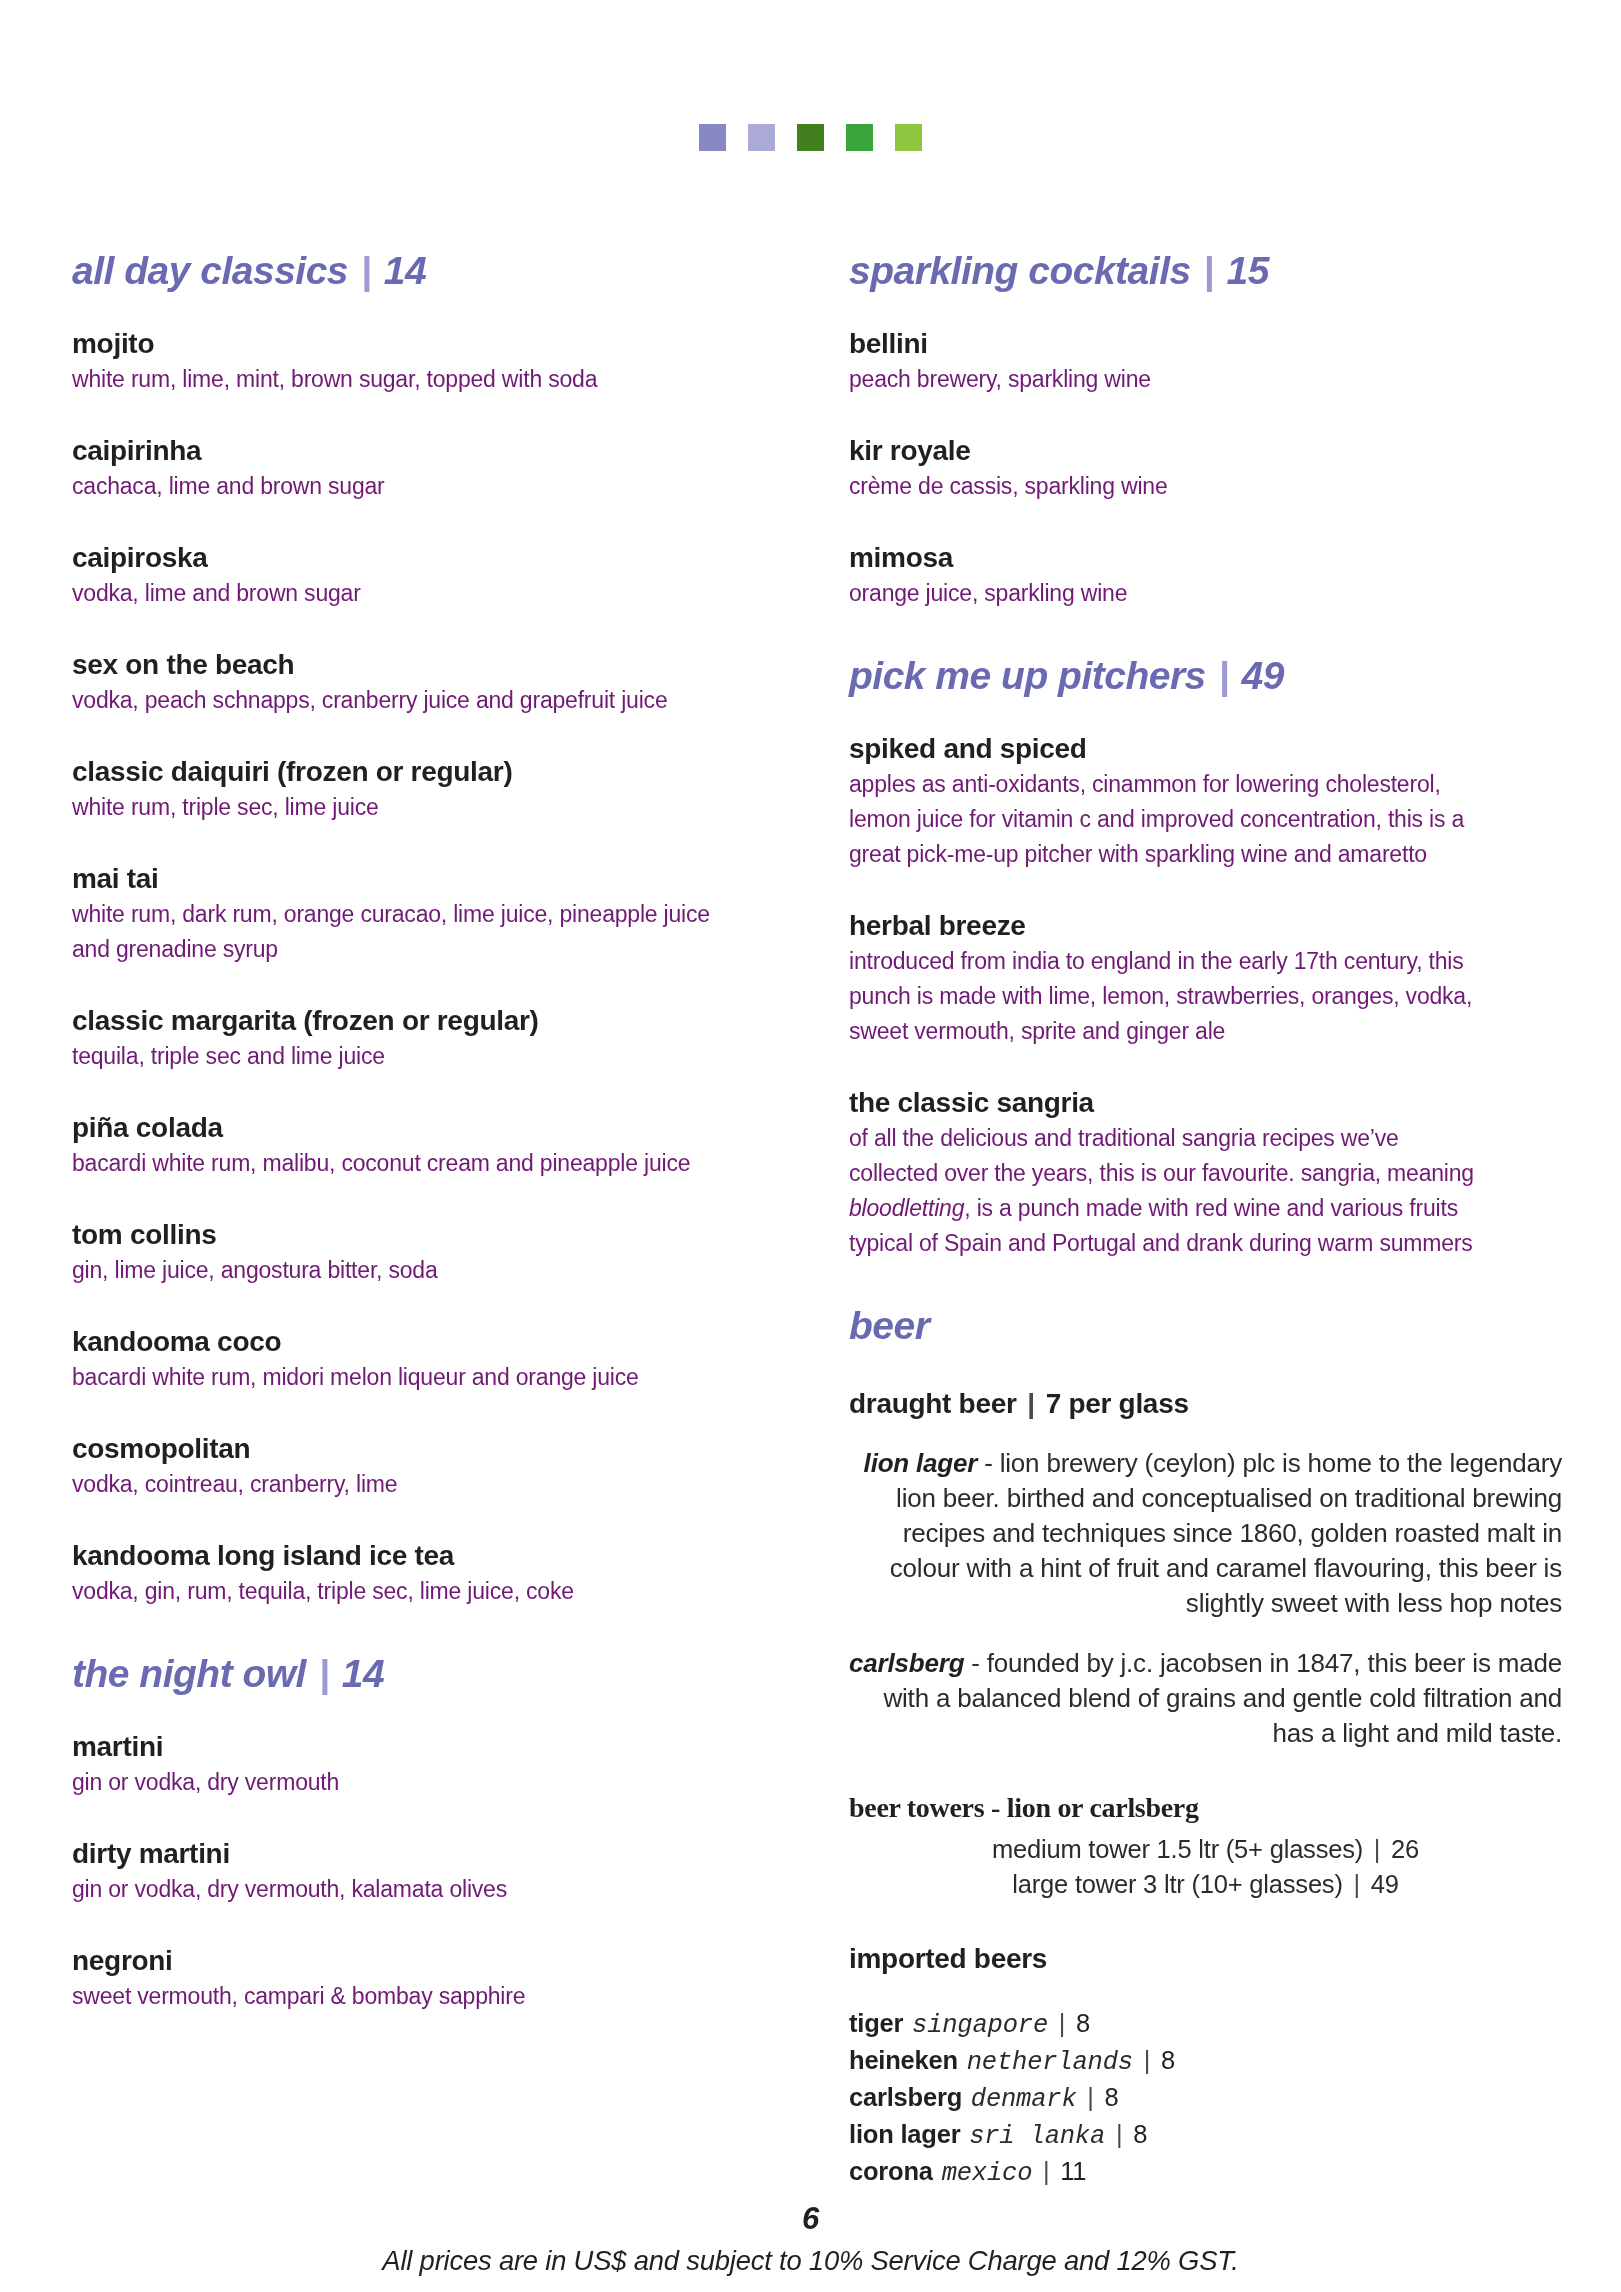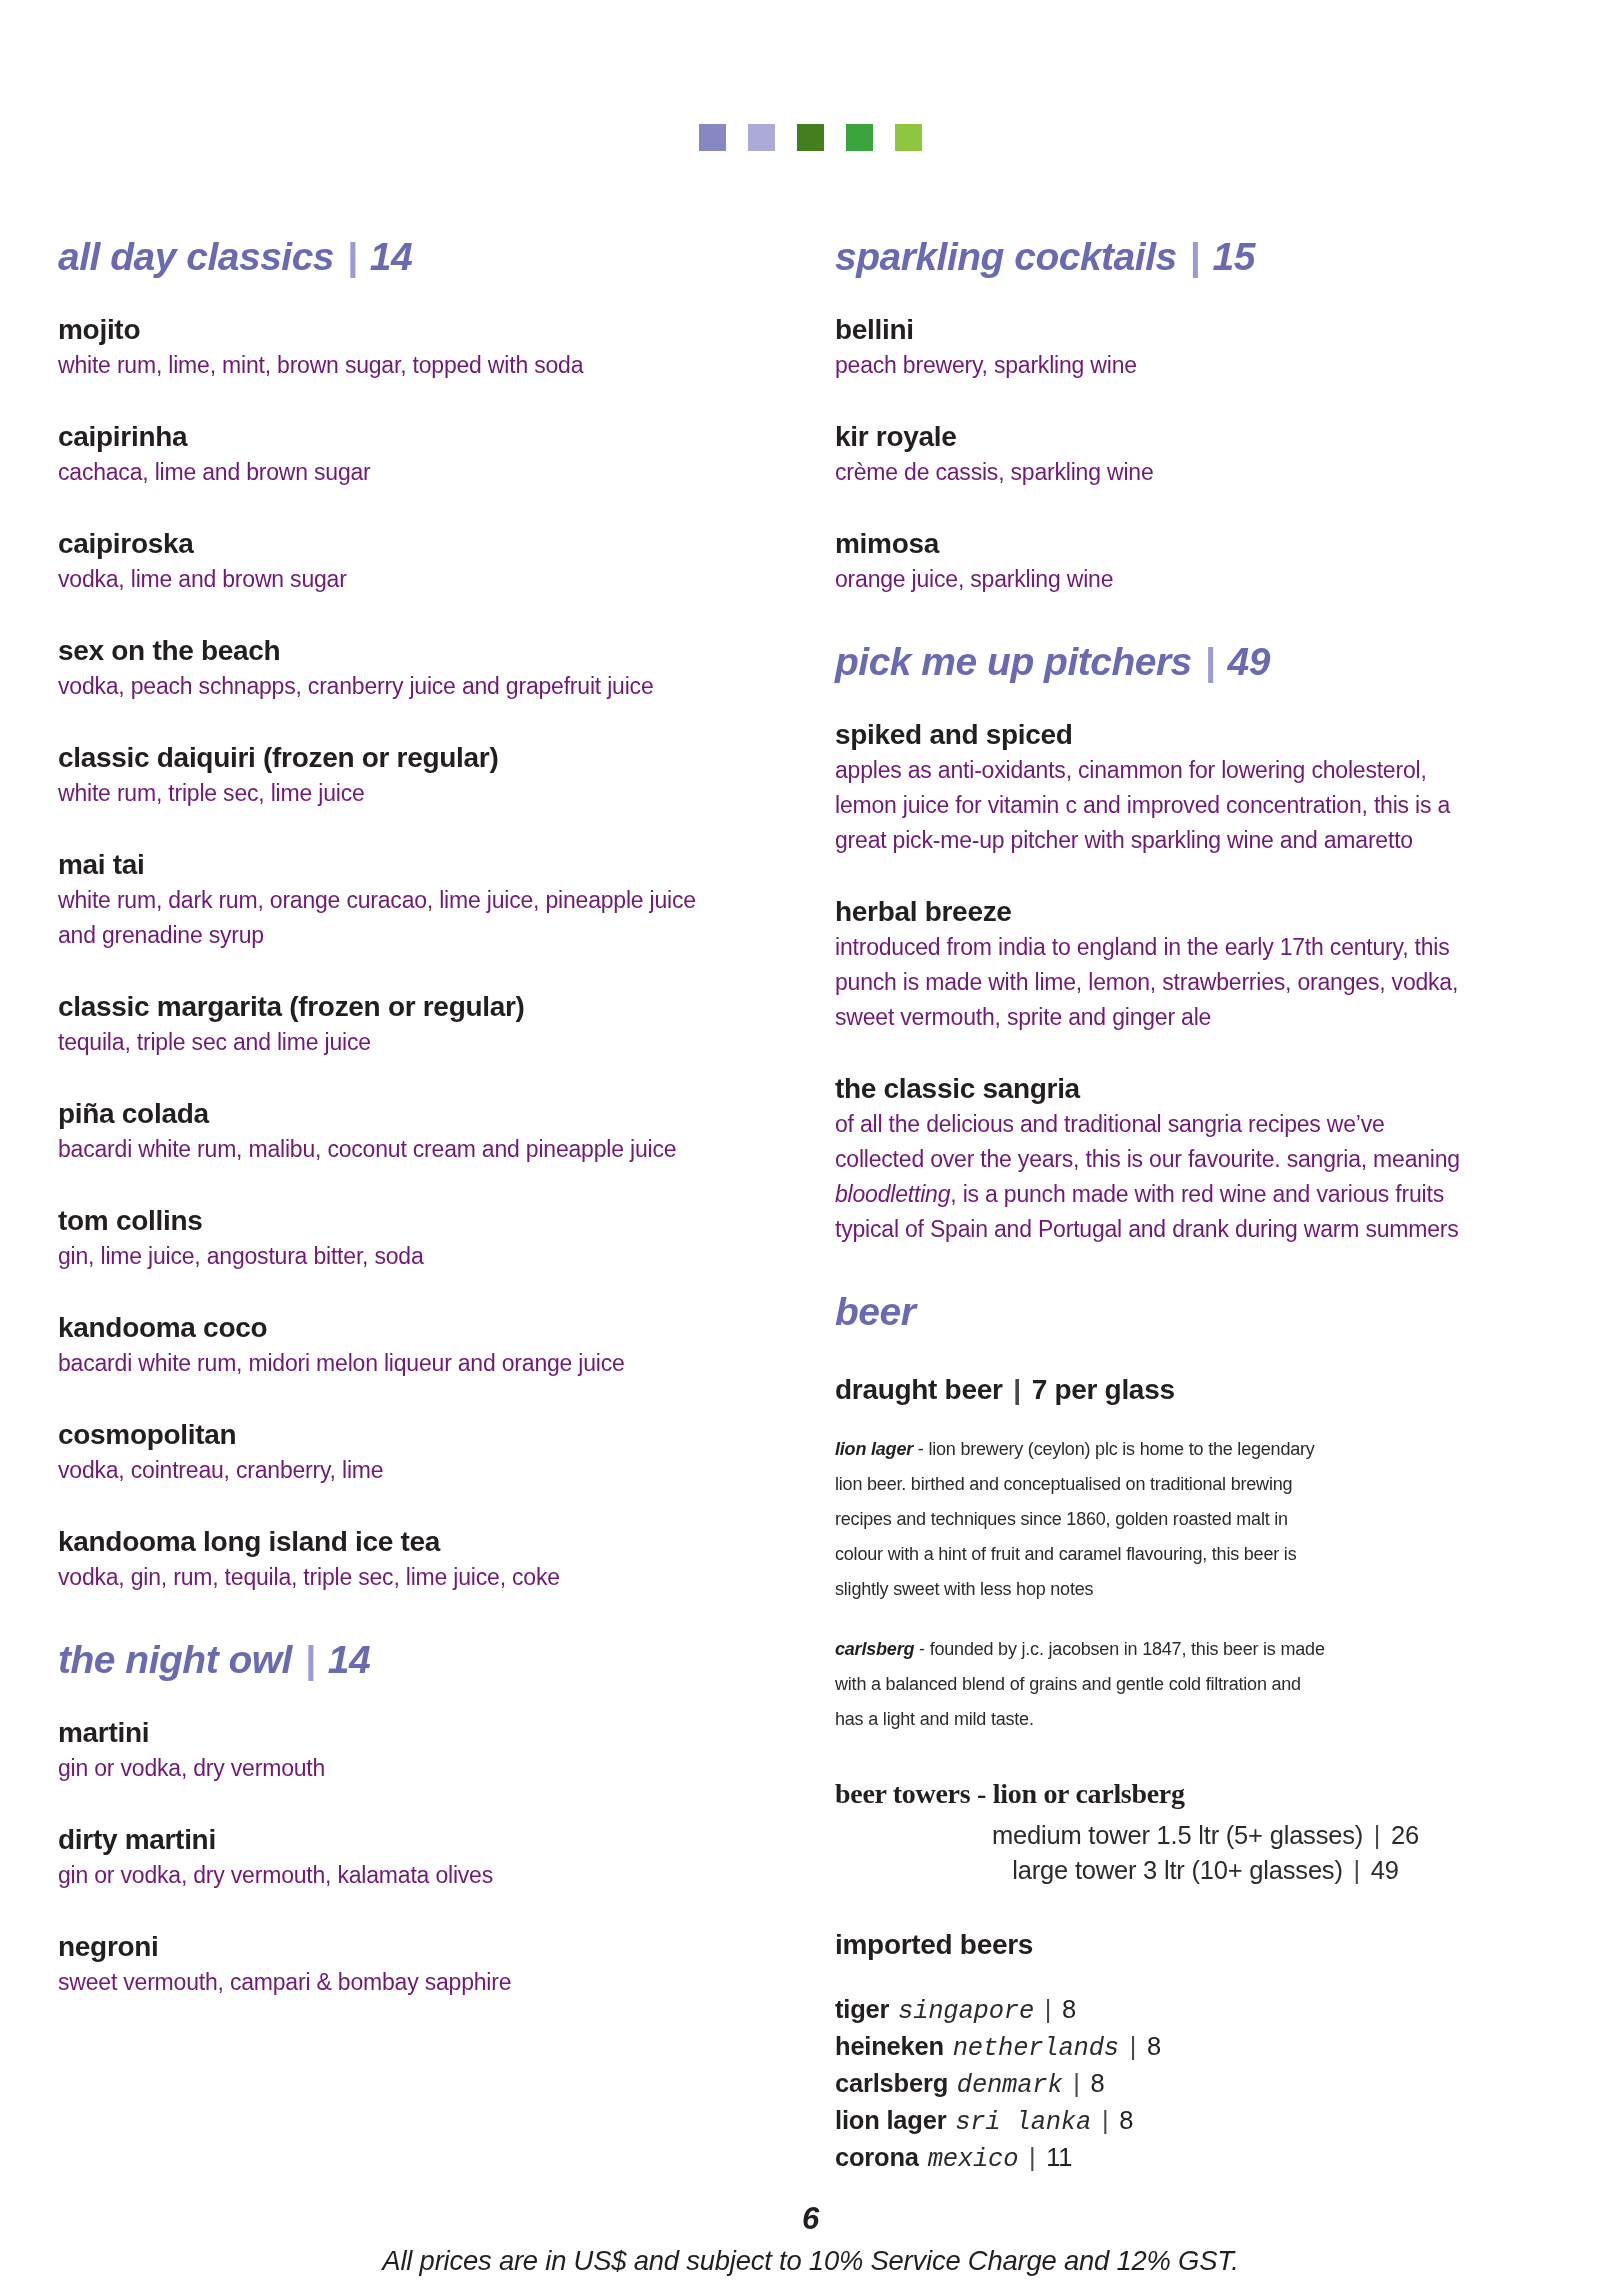--- a/index.html
+++ b/index.html
@@ -31,45 +31,46 @@
     font-style:italic;
     line-height:1.12;
     color:#6a6ab2;
     letter-spacing:-0.5px;
     margin:0 0 33px 0;
   }
   .section-heading .pipe{
     color:#9b9ad2;
     padding:0 12.7px;
   }
-  .section{margin:2px;}
+  .section{margin:16px;}
   .section + .section{margin-top:43px;}
   .menu-item{margin-bottom:36px;}
   .item-name{
     font-size:28px;
     font-weight:bold;
     line-height:36px;
     letter-spacing:-0.3px;
     color:#231f20;
   }
   .item-desc{
     font-size:23px;
     line-height:35px;
     color:#701a75;
     letter-spacing:-0.2px;
     white-space:nowrap;
   }
   .item-desc .line{white-space:nowrap;}
   .para{margin:0 0 25.5px 0;}
   .para .line{
-    font-size:18px;
+    font-size:26px;
     line-height:35px;
     color:#2e2a2a;
     letter-spacing:-0.2px;
     white-space:nowrap;
+    text-align:right;
   }
   .para .lead{
     font-weight:bold;
     font-style:italic;
     color:#231f20;
   }
   .em-lead{font-style:italic;}
   .subhead{
     font-size:28px;
     font-weight:bold;

